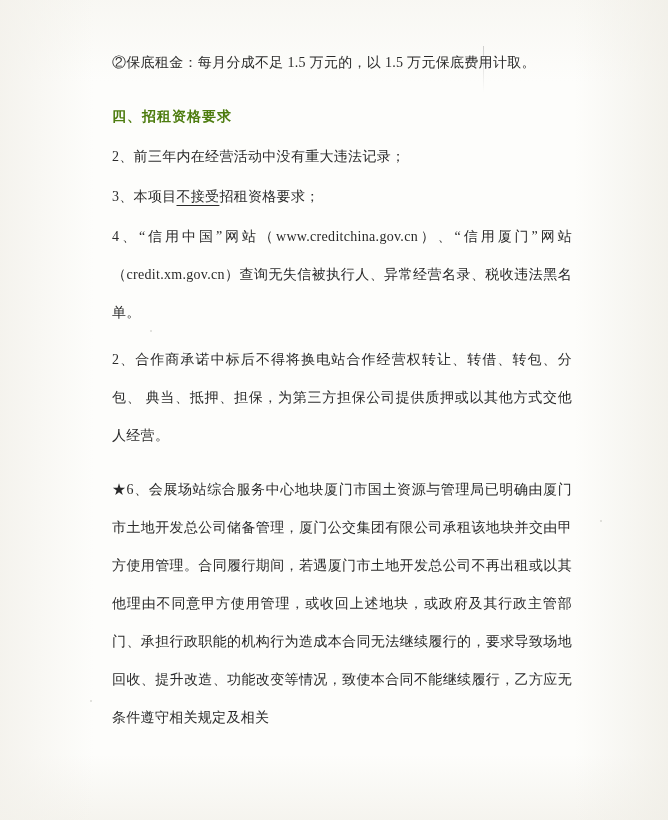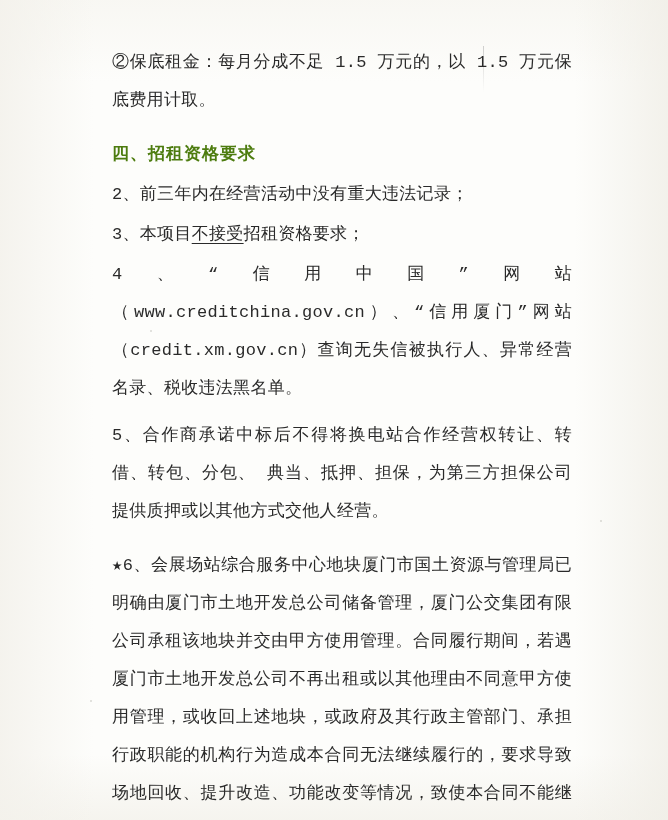--- a/index.html
+++ b/index.html
@@ -31,26 +31,26 @@
   }
   .content {
     position: absolute;
     left: 112px;
     top: 44px;
     width: 460px;
   }
   .para {
     margin: 0 0 0 0;
     color: #2a2a2a;
-    font-size: 17px;
+    font-size: 14px;
     line-height: 38px;
     text-align: justify;
     text-justify: inter-ideograph;
     letter-spacing: 0.3px;
-    font-family: Liberation Mono, monospace;
+    font-family: Liberation Serif, serif;
   }
   .indent {
     text-indent: 0;
   }
   .p-gap-s { margin-top: 2px; }
   .p-gap-m { margin-top: 9px; }
   .p-gap-l { margin-top: 16px; }
   .heading {
     font-weight: bold;
     color: #4d7c0f;
@@ -97,18 +97,18 @@
 
 
     <p class="para indent p-gap-s">2、前三年内在经营活动中没有重大违法记录；</p>
 
     <p class="para indent p-gap-s">
       <span>3、本项目</span><span class="underline">不接受</span><span>招租资格要求；</span>
     </p>
 
     <p class="para indent p-gap-s">4、“信用中国”网站（www.creditchina.gov.cn）、“信用厦门”网站（credit.xm.gov.cn）查询无失信被执行人、异常经营名录、税收违法黑名单。</p>
 
-    <p class="para indent p-gap-m">5、合作商承诺中标后不得将换电站合作经营权转让、转借、转包、分包、 典当、抵押、担保，为第三方担保公司提供质押或以其他方式交他人经营。</p>
+    <p class="para indent p-gap-m">2、合作商承诺中标后不得将换电站合作经营权转让、转借、转包、分包、 典当、抵押、担保，为第三方担保公司提供质押或以其他方式交他人经营。</p>
 
     <p class="para indent p-gap-l">★6、会展场站综合服务中心地块厦门市国土资源与管理局已明确由厦门市土地开发总公司储备管理，厦门公交集团有限公司承租该地块并交由甲方使用管理。合同履行期间，若遇厦门市土地开发总公司不再出租或以其他理由不同意甲方使用管理，或收回上述地块，或政府及其行政主管部门、承担行政职能的机构行为造成本合同无法继续履行的，要求导致场地回收、提升改造、功能改变等情况，致使本合同不能继续履行，乙方应无条件遵守相关规定及相关</p>
 
   </div>
 </div>
 
 </body></html>

